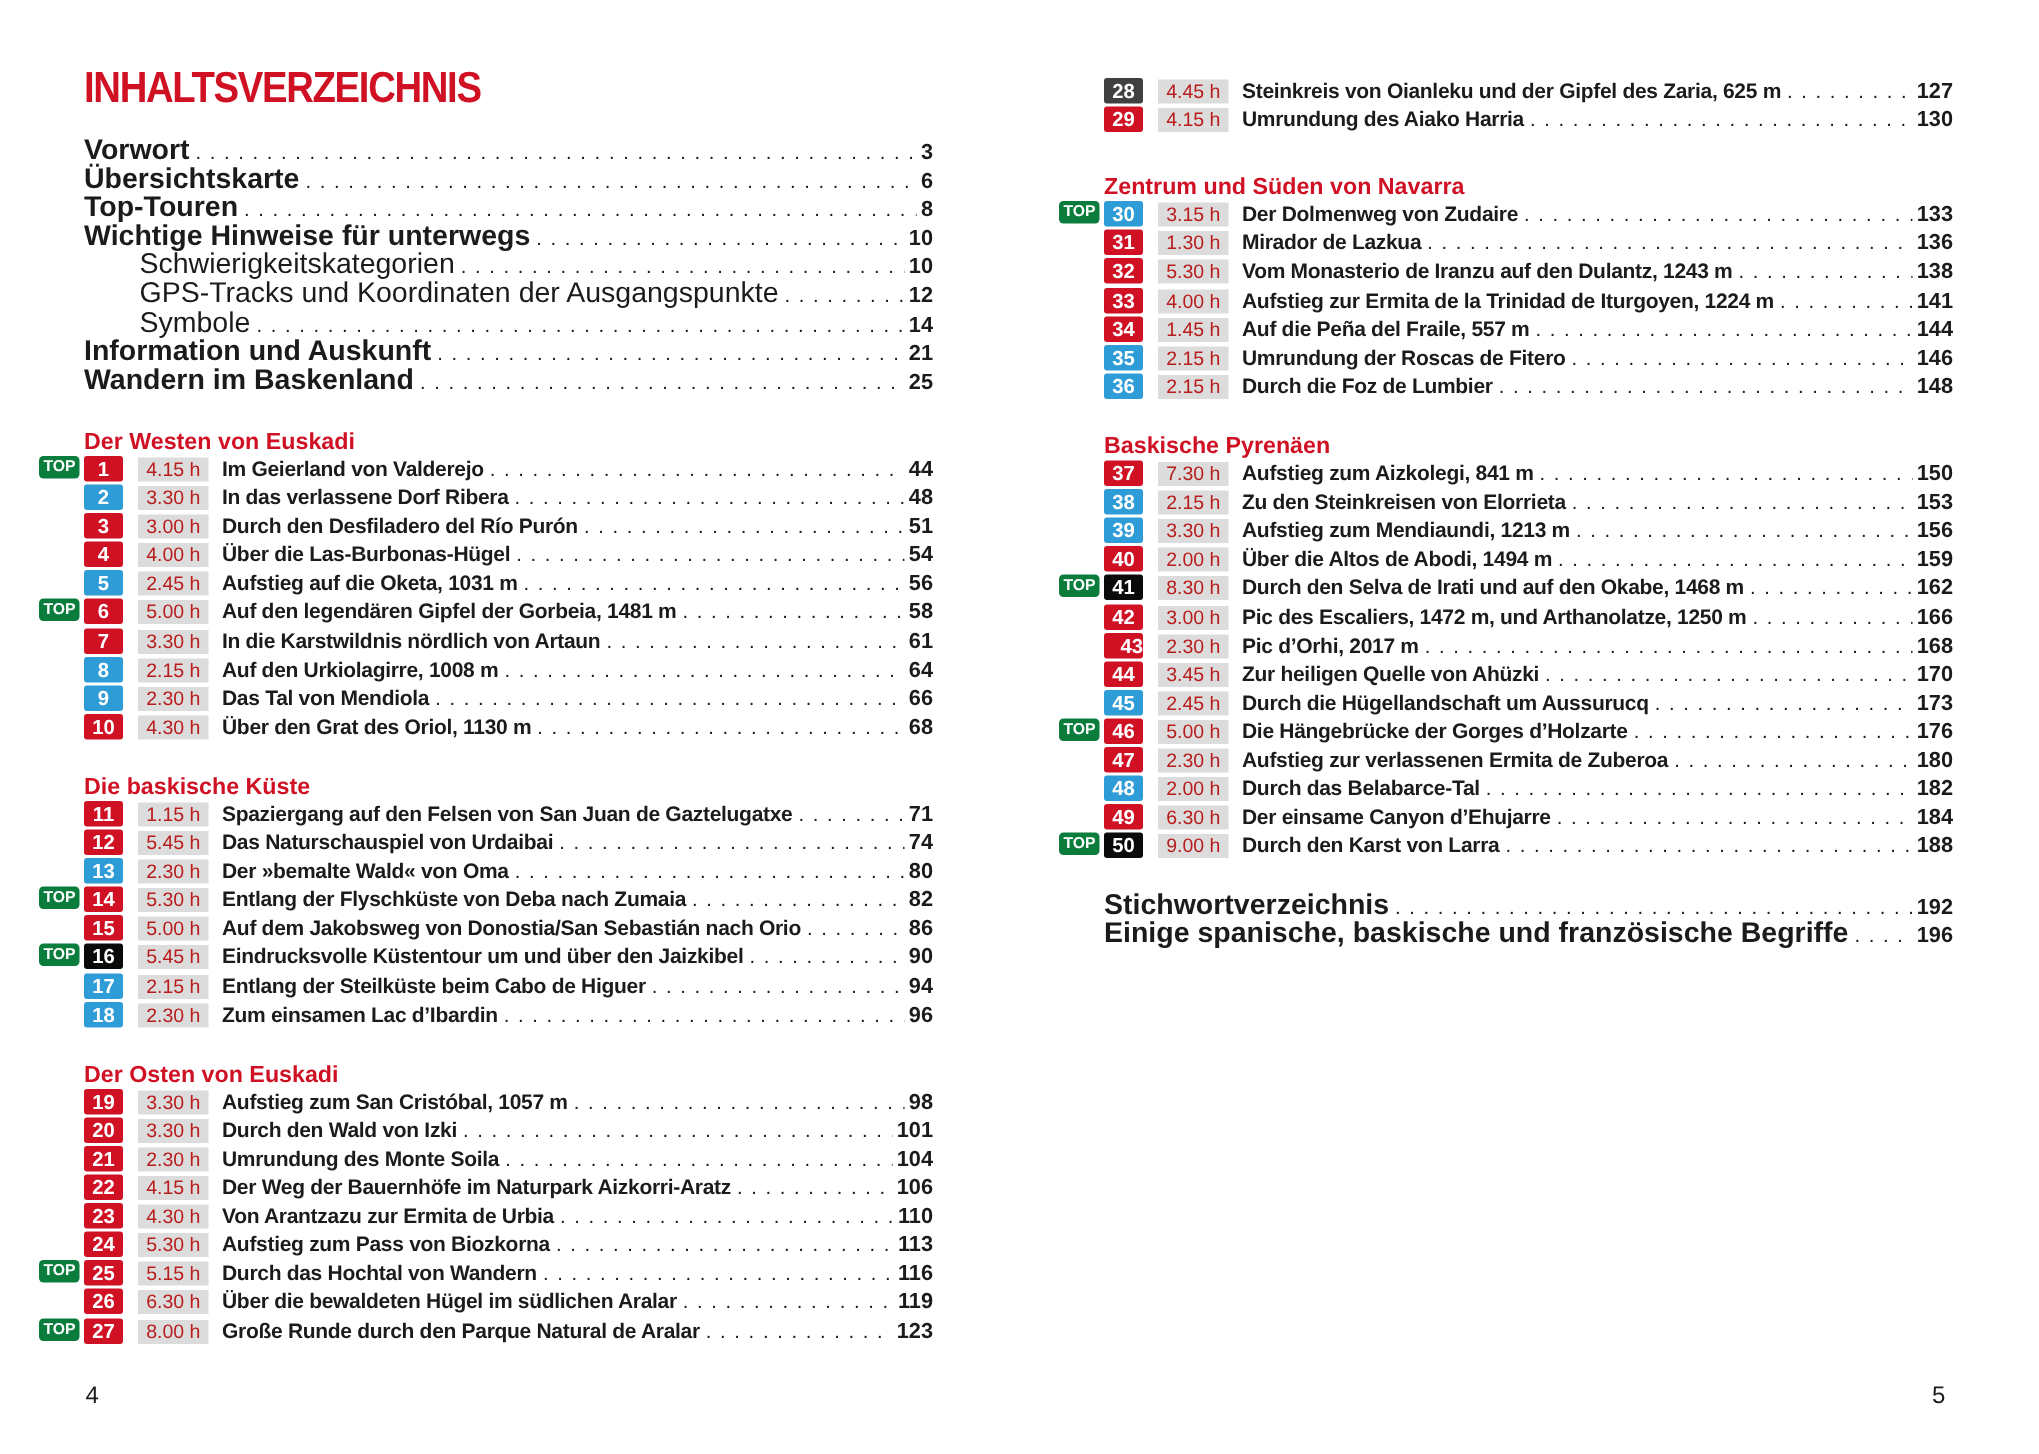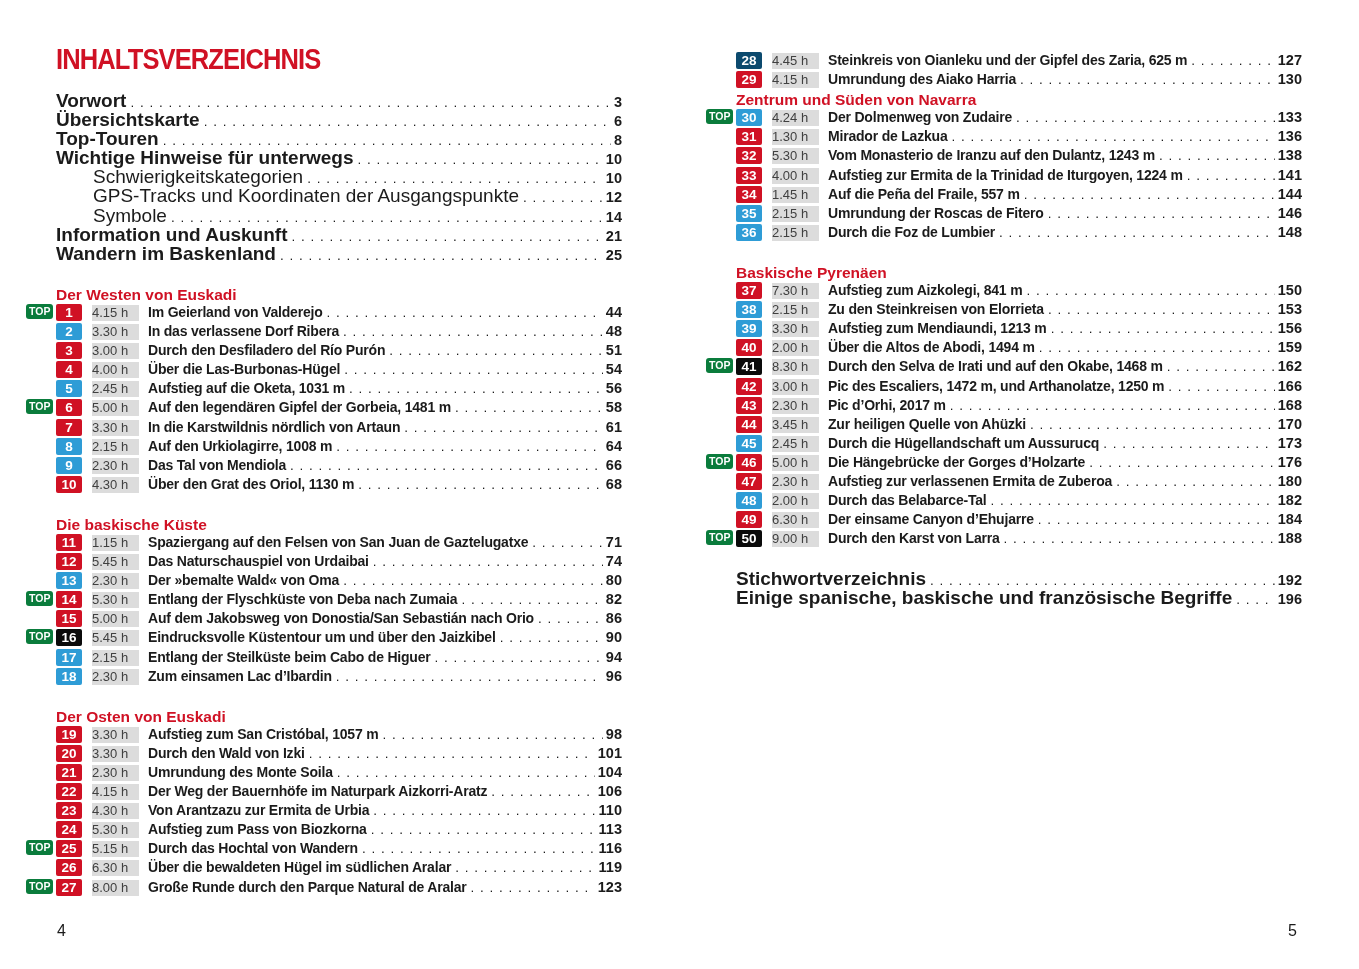--- a/index.html
+++ b/index.html
@@ -17,23 +17,23 @@
   .front-label.indent{padding-left:37px;font-weight:normal;}
   .leader{flex:1;min-width:4px;overflow:hidden;white-space:nowrap;font-size:13.5px;
           letter-spacing:1px;color:#1b1b1b;margin:0 3px 0 4px;font-weight:normal;}
   .page-ref{font-size:14.5px;font-weight:bold;white-space:nowrap;}
   .top-badge{position:absolute;left:-30px;display:inline-block;height:15px;line-height:15px;
              padding:0 3px;border-radius:3px;color:#fff;font-size:10.5px;font-weight:bold;
              background:var(--green);letter-spacing:0;}
   .num-badge{display:inline-block;width:26px;height:17px;line-height:17px;margin-right:10px;
              border-radius:2px;color:#fff;font-size:13.5px;font-weight:bold;text-align:center;flex-shrink:0;}
   .time-chip{display:inline-block;width:47px;height:16px;line-height:16px;margin-right:9px;
-             background:var(--chip);color:#404040;font-size:13px;text-align:left;flex-shrink:0;}
+             background:var(--chip);color:#b91c1c;font-size:13px;text-align:center;flex-shrink:0;}
   .t-title{font-size:14px;font-weight:bold;letter-spacing:-.2px;white-space:nowrap;flex-shrink:0;}
-  .m23{margin-top:23px;} .m20{margin-top:20px;} .m25{} .m19{margin-top:19px;}
+  .m23{margin-top:23px;} .m20{margin-top:20px;} .m25{margin-top:25px;} .m19{margin-top:19px;}
   .folio{position:absolute;top:922px;font-size:16px;}
   .folio-left{left:57px;} .folio-right{left:1288px;}
 </style>
 </head>
 <body>
 
 <div class="page">
 
   <div class="col col-left">
     <div class="toc-title">INHALTSVERZEICHNIS</div>
@@ -289,40 +289,40 @@
             <span class="page-ref">123</span>
           </div>
         </div>
       </div>
   </div>
 
   <div class="col col-right">
     <div id="right-sections">
         <div class="section">
           <div class="row tour">
-            <span class="num-badge" style="background: #0c4a6e;">28</span>
+            <span class="num-badge" style="background: #404040;">28</span>
             <span class="time-chip">4.45 h</span>
             <span class="t-title">Steinkreis von Oianleku und der Gipfel des Zaria, 625 m</span>
             <span class="leader">. . . . . . . . . . . . . . . . . . . . . . . . . . . . . . . . . . . . . . . . . . . . . . . . . . . . . . . . . . . . . . . . . . . . . . . . . . . . . . . . . . . . . . . . . . . . . . . . . . . . . . . . . . . . . . . . . . . . . . . . </span>
             <span class="page-ref">127</span>
           </div>
           <div class="row tour">
             <span class="num-badge" style="background: rgb(208, 17, 36);">29</span>
             <span class="time-chip">4.15 h</span>
             <span class="t-title">Umrundung des Aiako Harria</span>
             <span class="leader">. . . . . . . . . . . . . . . . . . . . . . . . . . . . . . . . . . . . . . . . . . . . . . . . . . . . . . . . . . . . . . . . . . . . . . . . . . . . . . . . . . . . . . . . . . . . . . . . . . . . . . . . . . . . . . . . . . . . . . . . </span>
             <span class="page-ref">130</span>
           </div>
         </div>
         <div class="section m25">
           <span class="section-heading" style="display: block;">Zentrum und Süden von Navarra</span>
           <div class="row tour">
             <span class="top-badge">TOP</span>
             <span class="num-badge" style="background: rgb(46, 156, 214);">30</span>
-            <span class="time-chip">4.24 h</span>
+            <span class="time-chip">3.15 h</span>
             <span class="t-title">Der Dolmenweg von Zudaire</span>
             <span class="leader">. . . . . . . . . . . . . . . . . . . . . . . . . . . . . . . . . . . . . . . . . . . . . . . . . . . . . . . . . . . . . . . . . . . . . . . . . . . . . . . . . . . . . . . . . . . . . . . . . . . . . . . . . . . . . . . . . . . . . . . . </span>
             <span class="page-ref">133</span>
           </div>
           <div class="row tour">
             <span class="num-badge" style="background: rgb(208, 17, 36);">31</span>
             <span class="time-chip">1.30 h</span>
             <span class="t-title">Mirador de Lazkua</span>
             <span class="leader">. . . . . . . . . . . . . . . . . . . . . . . . . . . . . . . . . . . . . . . . . . . . . . . . . . . . . . . . . . . . . . . . . . . . . . . . . . . . . . . . . . . . . . . . . . . . . . . . . . . . . . . . . . . . . . . . . . . . . . . . </span>
             <span class="page-ref">136</span>
@@ -402,21 +402,21 @@
             <span class="page-ref">162</span>
           </div>
           <div class="row tour">
             <span class="num-badge" style="background: rgb(208, 17, 36);">42</span>
             <span class="time-chip">3.00 h</span>
             <span class="t-title">Pic des Escaliers, 1472 m, und Arthanolatze, 1250 m</span>
             <span class="leader">. . . . . . . . . . . . . . . . . . . . . . . . . . . . . . . . . . . . . . . . . . . . . . . . . . . . . . . . . . . . . . . . . . . . . . . . . . . . . . . . . . . . . . . . . . . . . . . . . . . . . . . . . . . . . . . . . . . . . . . . </span>
             <span class="page-ref">166</span>
           </div>
           <div class="row tour">
-            <span class="num-badge" style="background: rgb(208, 17, 36);">43</span>
+            <span class="num-badge" style="background: rgb(208, 17, 36); text-align: right;">43</span>
             <span class="time-chip">2.30 h</span>
             <span class="t-title">Pic d’Orhi, 2017 m</span>
             <span class="leader">. . . . . . . . . . . . . . . . . . . . . . . . . . . . . . . . . . . . . . . . . . . . . . . . . . . . . . . . . . . . . . . . . . . . . . . . . . . . . . . . . . . . . . . . . . . . . . . . . . . . . . . . . . . . . . . . . . . . . . . . </span>
             <span class="page-ref">168</span>
           </div>
           <div class="row tour">
             <span class="num-badge" style="background: rgb(208, 17, 36);">44</span>
             <span class="time-chip">3.45 h</span>
             <span class="t-title">Zur heiligen Quelle von Ahüzki</span>
             <span class="leader">. . . . . . . . . . . . . . . . . . . . . . . . . . . . . . . . . . . . . . . . . . . . . . . . . . . . . . . . . . . . . . . . . . . . . . . . . . . . . . . . . . . . . . . . . . . . . . . . . . . . . . . . . . . . . . . . . . . . . . . . </span>

